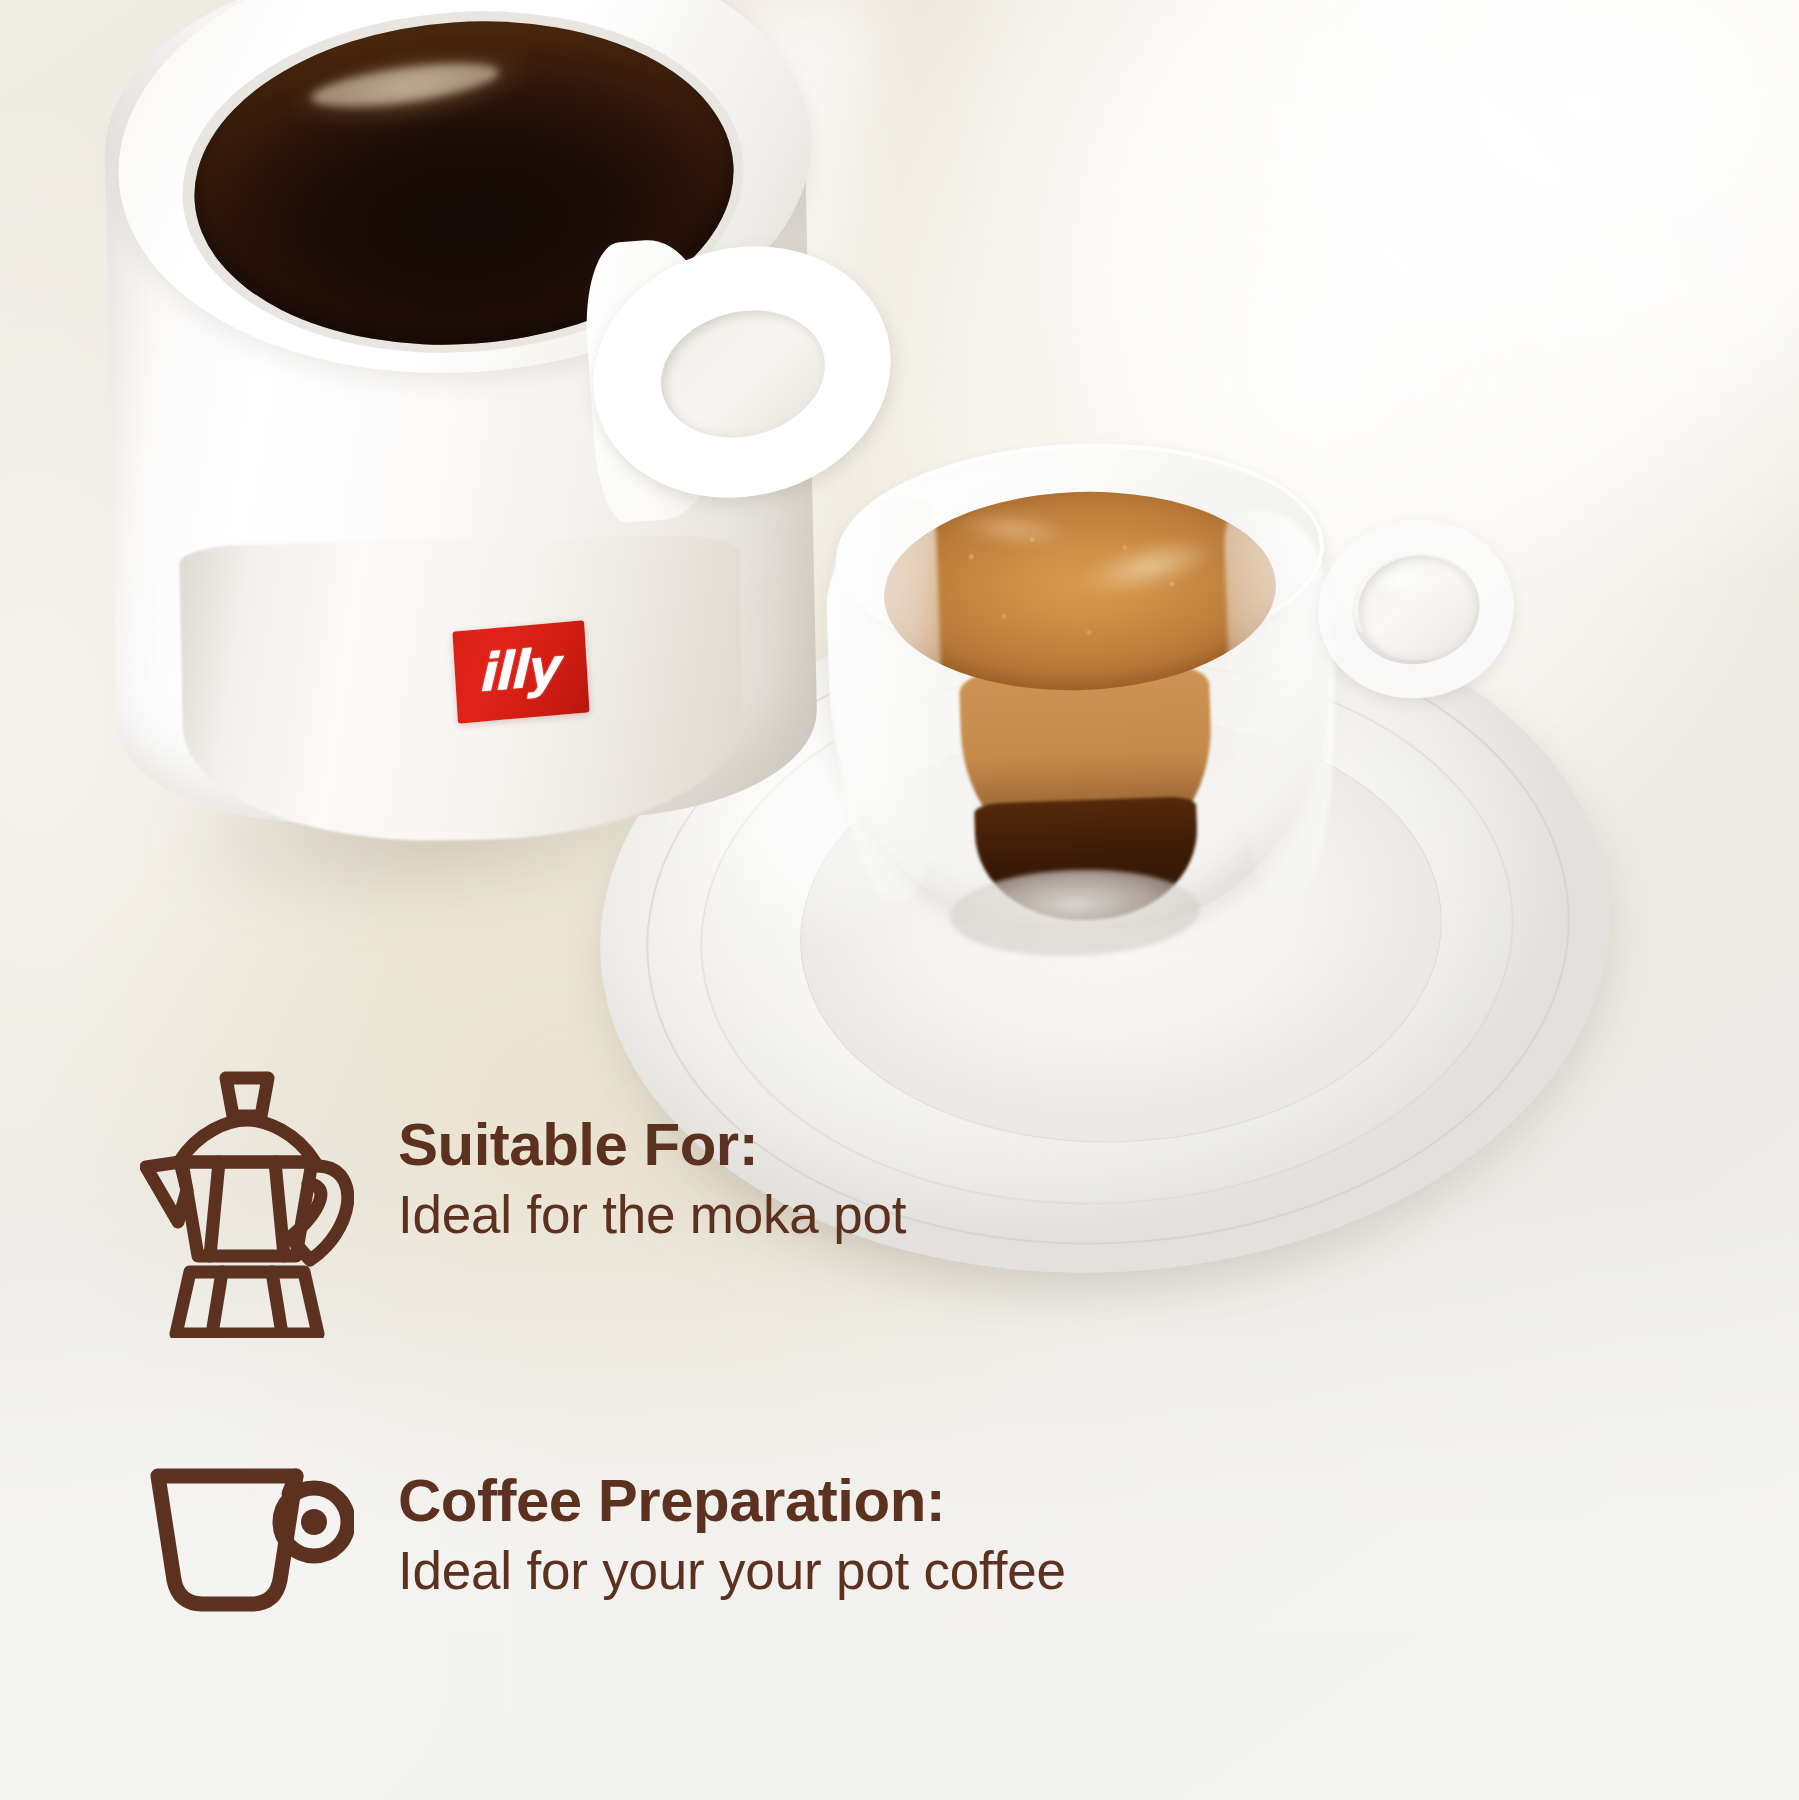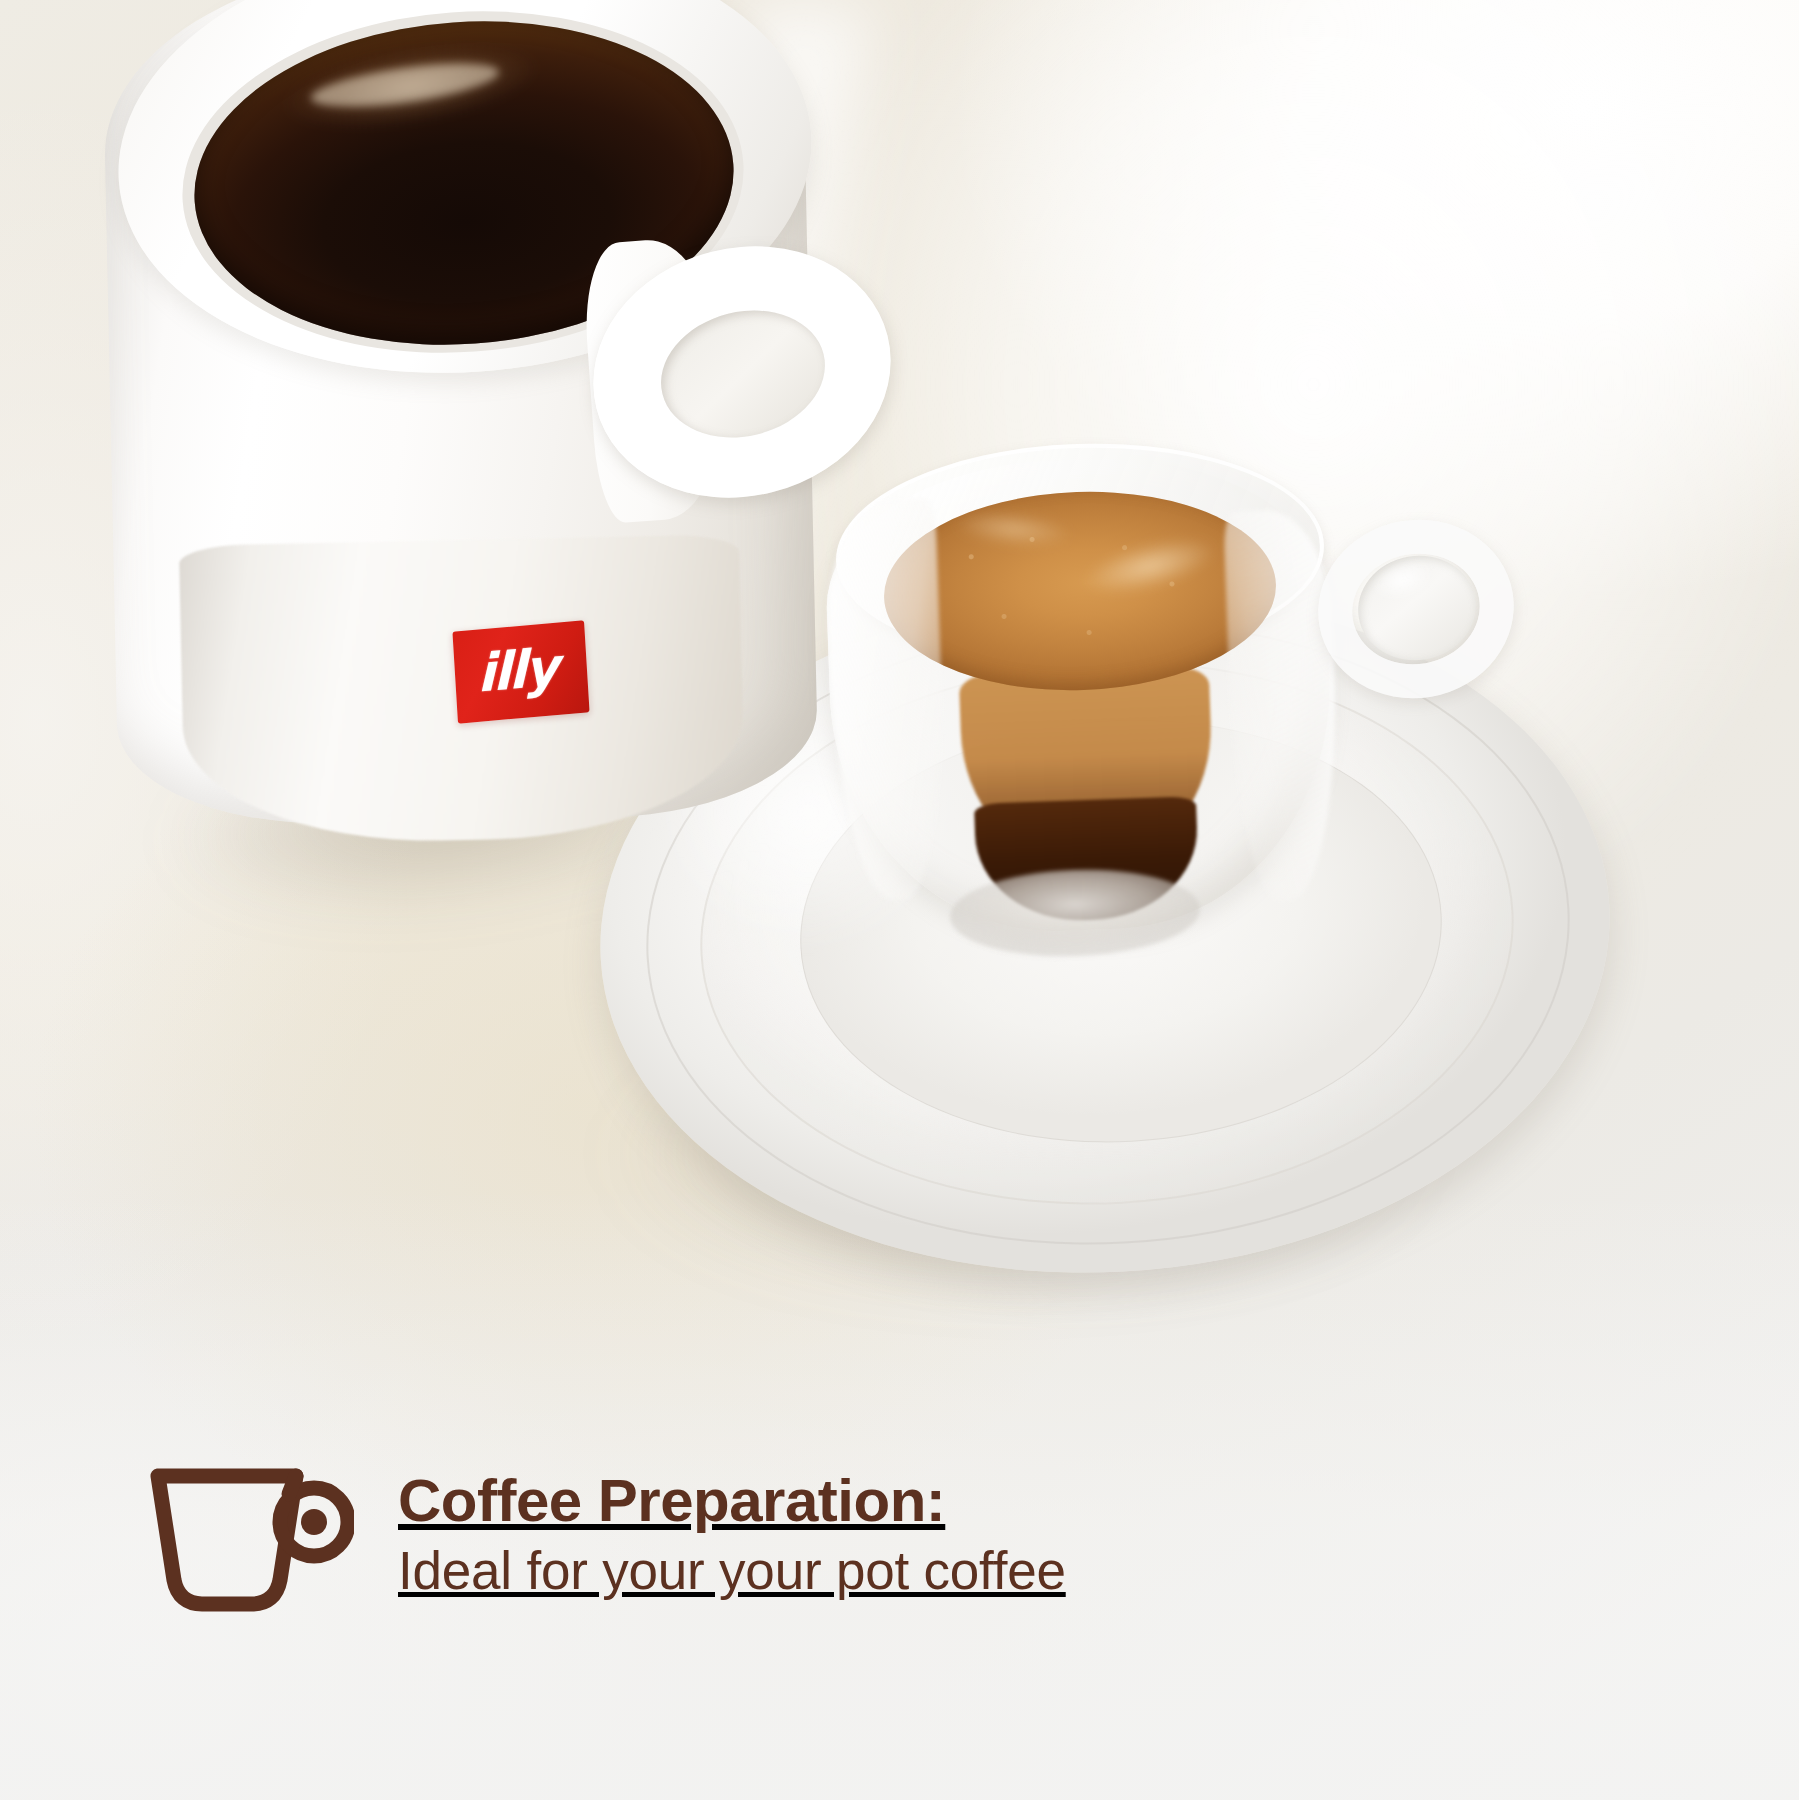--- a/index.html
+++ b/index.html
@@ -366,21 +366,21 @@
     position: absolute;
     display: flex;
     align-items: flex-start;
     gap: 44px;
   }
   #feature-suitable { left: 140px; top: 1070px; }
   #feature-prep     { left: 148px; top: 1462px; }
 
   .feature-icon { flex: 0 0 auto; }
   .feature-text { padding-top: 44px; }
-  #feature-prep .feature-text { padding-top: 8px; text-decoration: underline; }
+  #feature-prep .feature-text { padding-top: 8px; }
 
   .feature-title {
     color: #5c3120;
     font-size: 60px;
     font-weight: bold;
     letter-spacing: -0.5px;
     line-height: 1.02;
     margin: 0 0 12px 0;
     white-space: nowrap;
   }
@@ -441,20 +441,47 @@
     <div class="crema-shine"></div>
     <div class="crema-shine2"></div>
     <div class="glass-wall-left"></div>
     <div class="glass-wall-right"></div>
     <div class="glass-foot"></div>
   </div>
   <div class="glass-handle"></div>
   <div class="glass-handle-hole"></div>
   <div class="glass-handle-shine"></div>
 
+  <div class="feature" id="feature-suitable">
+    <div class="feature-icon">
+      <svg width="214" height="268" viewBox="0 0 214 268" fill="none" stroke="#5c3120" stroke-width="13" stroke-linejoin="round" stroke-linecap="round">
+
+        <path d="M86 8 L128 8 L121 46 L93 46 Z"></path>
+
+        <path d="M39 92 C58 62 88 50 107 50 C126 50 156 62 175 92 Z"></path>
+
+        <path d="M40 92 L6 97 L38 152 L47 120 Z"></path>
+
+        <path d="M42 92 L172 92 L156 186 L58 186 Z"></path>
+
+        <path d="M79 92 L70 186"></path>
+        <path d="M135 92 L144 186"></path>
+
+        <path d="M176 96 C206 96 214 122 203 150 C194 172 178 185 170 190 L150 167 C164 156 176 142 180 130 C183 120 178 114 168 114"></path>
+
+        <path d="M50 202 L164 202 L178 264 L36 264 Z"></path>
+        <path d="M82 202 L72 264"></path>
+        <path d="M132 202 L142 264"></path>
+      </svg>
+    </div>
+    <div class="feature-text">
+      <div class="feature-title">Suitable For:</div>
+      <div class="feature-desc">Ideal for the moka pot</div>
+    </div>
+  </div>
 
   <div class="feature" id="feature-prep">
     <div class="feature-icon">
       <svg width="206" height="152" viewBox="0 0 206 152" fill="none" stroke="#5c3120" stroke-width="15" stroke-linejoin="round" stroke-linecap="round">
 
         <path d="M10 14 L148 14 L132 118 C129 134 119 142 104 142 L54 142 C39 142 29 134 26 118 Z"></path>
 
         <circle cx="166" cy="60" r="34"></circle>
 
         <circle cx="166" cy="60" r="13" fill="#5c3120" stroke="none"></circle>

